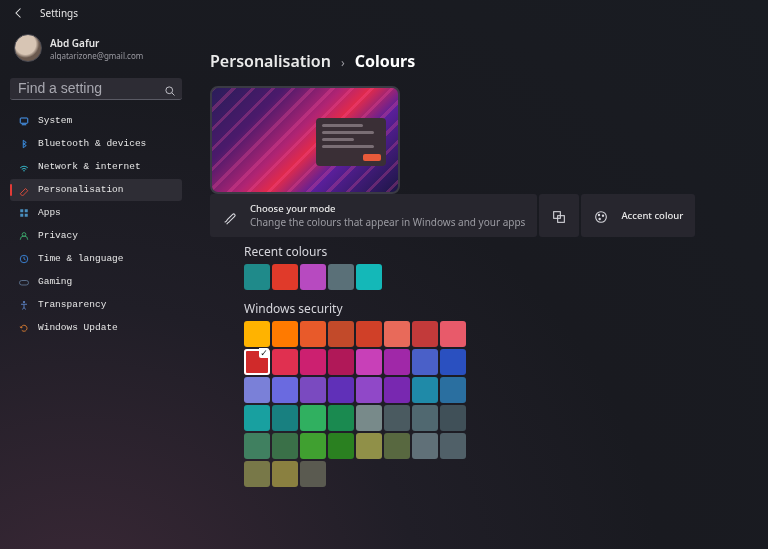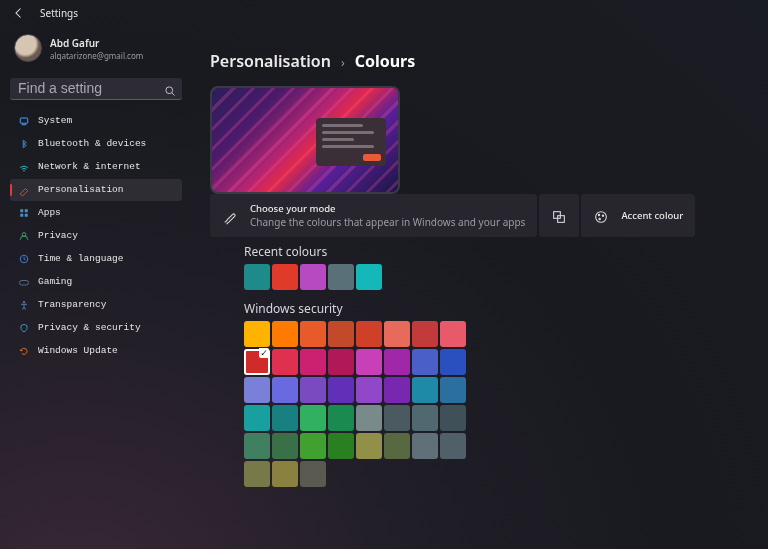--- a/index.html
+++ b/index.html
@@ -153,28 +153,20 @@
           <div class="nav-item">
             <span class="nav-ico" style="color:#5a7fbf">
               <svg width="12" height="12" viewBox="0 0 16 16" stroke-width="1.3">
                 <circle cx="8" cy="4" r="1.5" fill="currentColor"></circle>
                 <path d="M4 7h8M8 7v4m-2 3 2-3 2 3" stroke="currentColor" fill="none"></path>
               </svg>
             </span>
             <span>Transparency</span>
           </div>
           <div class="nav-item">
-            <span class="nav-ico" style="color:#3a8fc0">
-              <svg width="12" height="12" viewBox="0 0 16 16" stroke-width="1.3">
-                <path d="M8 3l4 2v3c0 3-2 4-4 5-2-1-4-2-4-5V5z" stroke="currentColor" fill="none"></path>
-              </svg>
-            </span>
-            <span>Privacy &amp; security</span>
-          </div>
-          <div class="nav-item">
             <span class="nav-ico" style="color:#d07830">
               <svg width="12" height="12" viewBox="0 0 16 16" stroke-width="1.3">
                 <path d="M4 8a4 4 0 1 1 1 3M4 8l-1-2m1 2 2-1" stroke="currentColor" fill="none"></path>
               </svg>
             </span>
             <span>Windows Update</span>
           </div>
         </nav>
     </aside>
 

